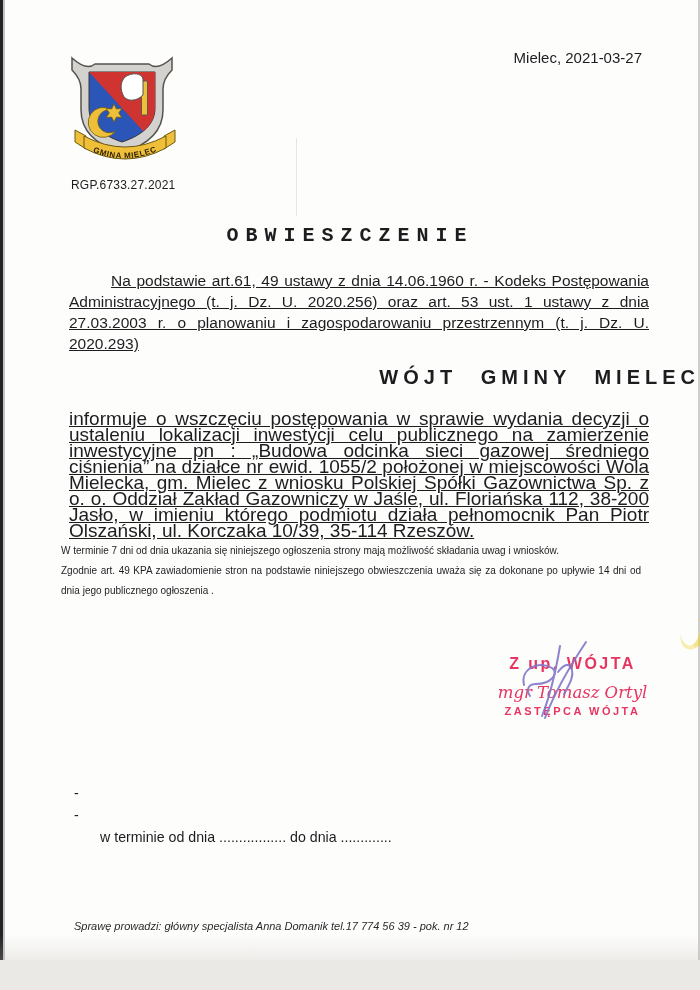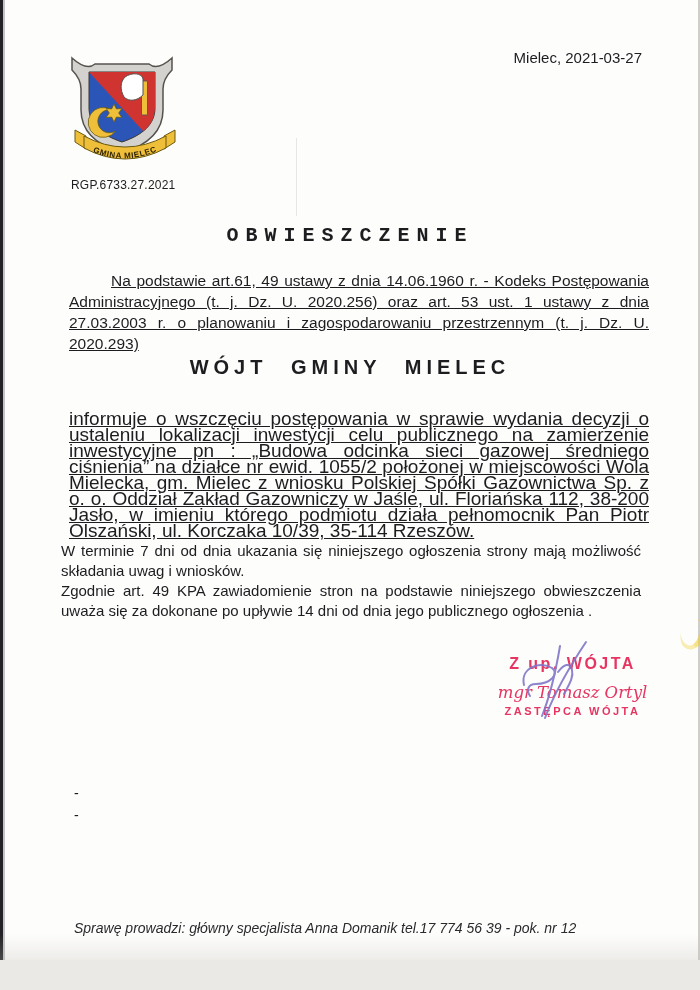--- a/index.html
+++ b/index.html
@@ -20,41 +20,41 @@
   .yellow-fleck{position:absolute;left:681px;top:618px;width:18px;height:28px;
     border-right:5px solid rgba(240,205,40,.55);border-bottom:4px solid rgba(240,205,40,.35);
     border-radius:50%;transform:rotate(18deg);}
   
   .place-date{position:absolute;top:49px;right:58px;font-size:15px;}
   .crest{position:absolute;left:62px;top:52px;width:126px;height:120px;}
   .case-number{position:absolute;left:71px;top:178px;font-size:12px;letter-spacing:.2px;}
   
   .main-title{position:absolute;left:0;top:224px;width:100%;text-align:center;
     font-size:20px;font-weight:bold;letter-spacing:7px;font-family:Liberation Mono, monospace;}
-  .authority-title{position:absolute;left:0;top:356px;width:100%;text-align:center;
+  .authority-title{position:absolute;left:0;top:366px;width:100%;text-align:right;
     font-size:20px;font-weight:bold;letter-spacing:5px;word-spacing:13px;}
   
   .para{position:absolute;left:61px;width:580px;text-align:justify;margin:8px;text-decoration:underline;}
   .legal-basis{top:262px;font-size:15.5px;line-height:21px;text-indent:42px;}
   .announcement-body{top:403px;font-size:19px;line-height:16px;}
   .notes-block{position:absolute;left:61px;top:541px;width:580px;}
-  .notes-block p{margin:0;font-size:15px;line-height:20px;text-align:justify;}
+  .notes-block p{margin:0;font-size:10px;line-height:20px;text-align:justify;}
   
   .stamp{position:absolute;left:490px;top:655px;width:165px;text-align:center;color:#e73562;}
   .stamp-auth{font-size:16px;font-weight:bold;letter-spacing:2.5px;}
   .stamp-name{font-size:16.5px;font-style:italic;font-family:"DejaVu Serif",serif;margin-top:10px;}
   .stamp-position{font-size:11px;letter-spacing:2.5px;margin-top:3px;font-weight:bold;}
   .signature-svg{position:absolute;left:512px;top:630px;width:180px;height:100px;z-index:5;pointer-events:none;}
   
   .posting-list{position:absolute;left:74px;top:782px;width:400px;font-size:14.2px;line-height:22px;}
   .posting-item{display:flex;}
   .posting-bullet{width:24px;flex:0 0 24px;}
   .posting-text .dates{padding-left:2px;}
   
-  .contact-footer{position:absolute;left:74px;top:920px;font-size:14px;font-style:italic;color:#2a2a2d;}
+  .contact-footer{position:absolute;left:74px;top:920px;font-size:11px;font-style:italic;color:#2a2a2d;}
 </style>
 </head>
 <body>
 
 <div class="scan-left-edge"></div>
 <div class="scan-left-soft"></div>
 <div class="scan-right-edge"></div>
 <div class="scan-bottom-fade"></div>
 <div class="scan-bottom-band"></div>
 <div class="scan-crease"></div>
@@ -120,17 +120,18 @@
 </svg>
 
 <div class="posting-list">
   <div class="posting-item">
     <span class="posting-bullet">-</span>
   </div>
   <div class="posting-item">
     <span class="posting-bullet">-</span>
     <span class="posting-text">
       <br>
+      <span class="dates">w terminie od dnia ................. do dnia .............</span>
     </span>
   </div>
 </div>
 
 <div class="contact-footer">Sprawę prowadzi: główny specjalista Anna Domanik tel.17 774 56 39 - pok. nr 12</div>
 
 </body></html>

